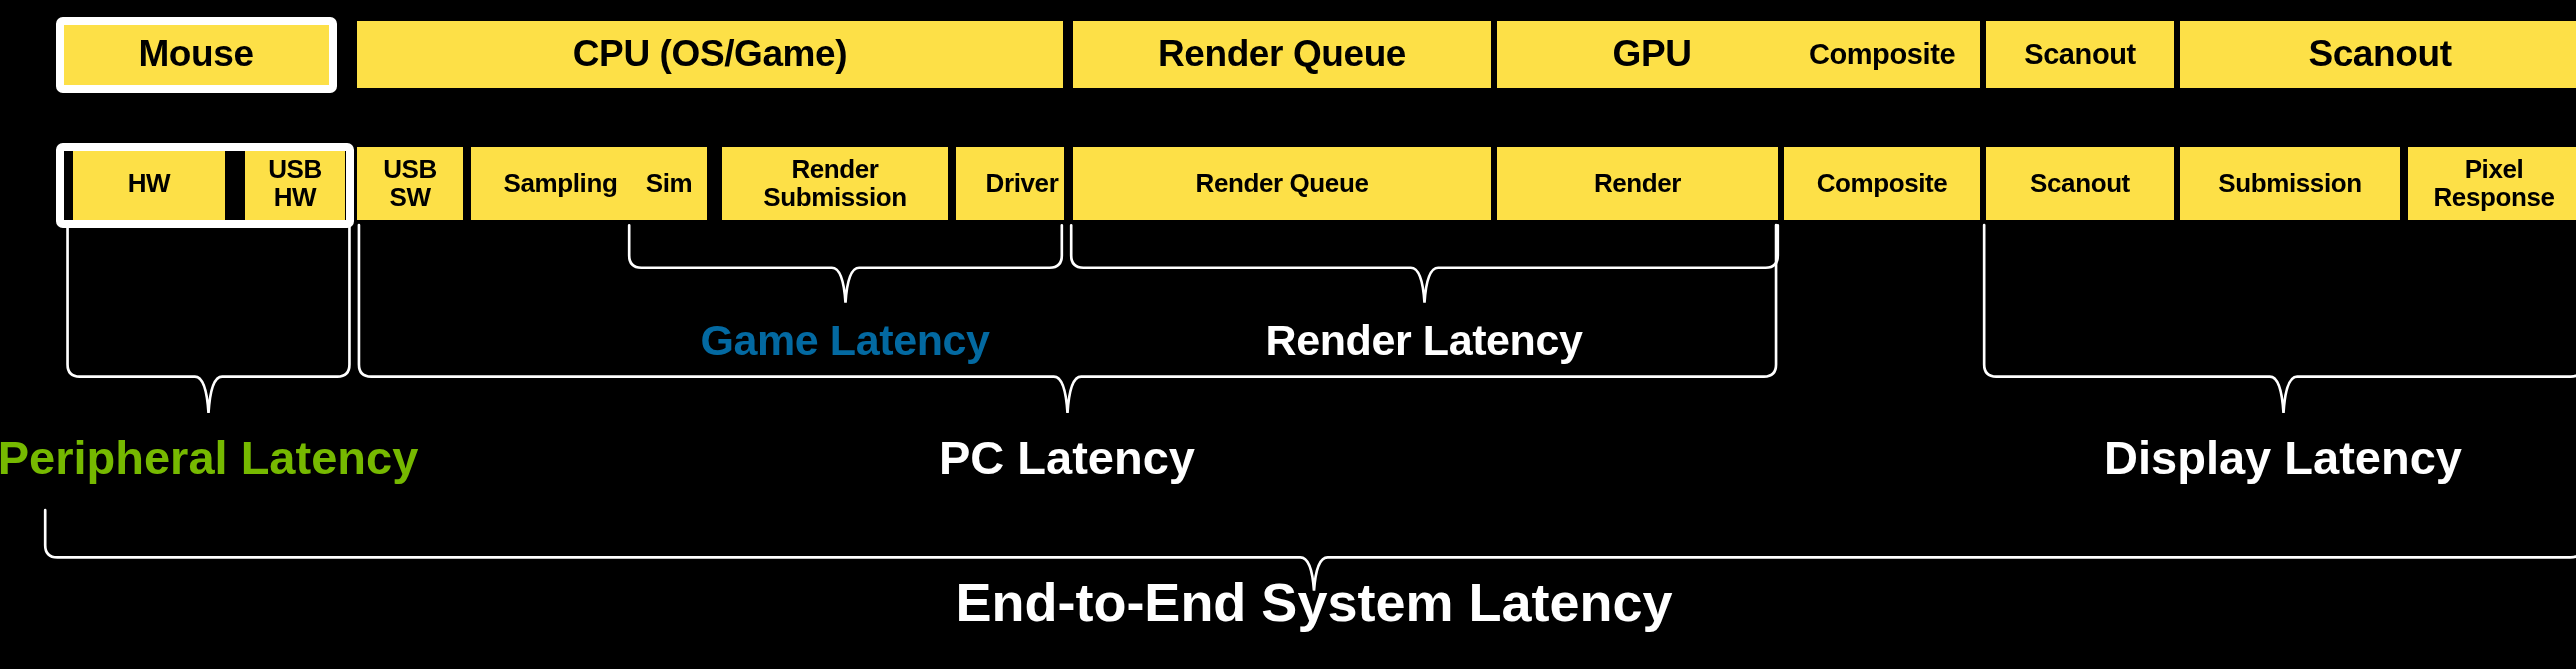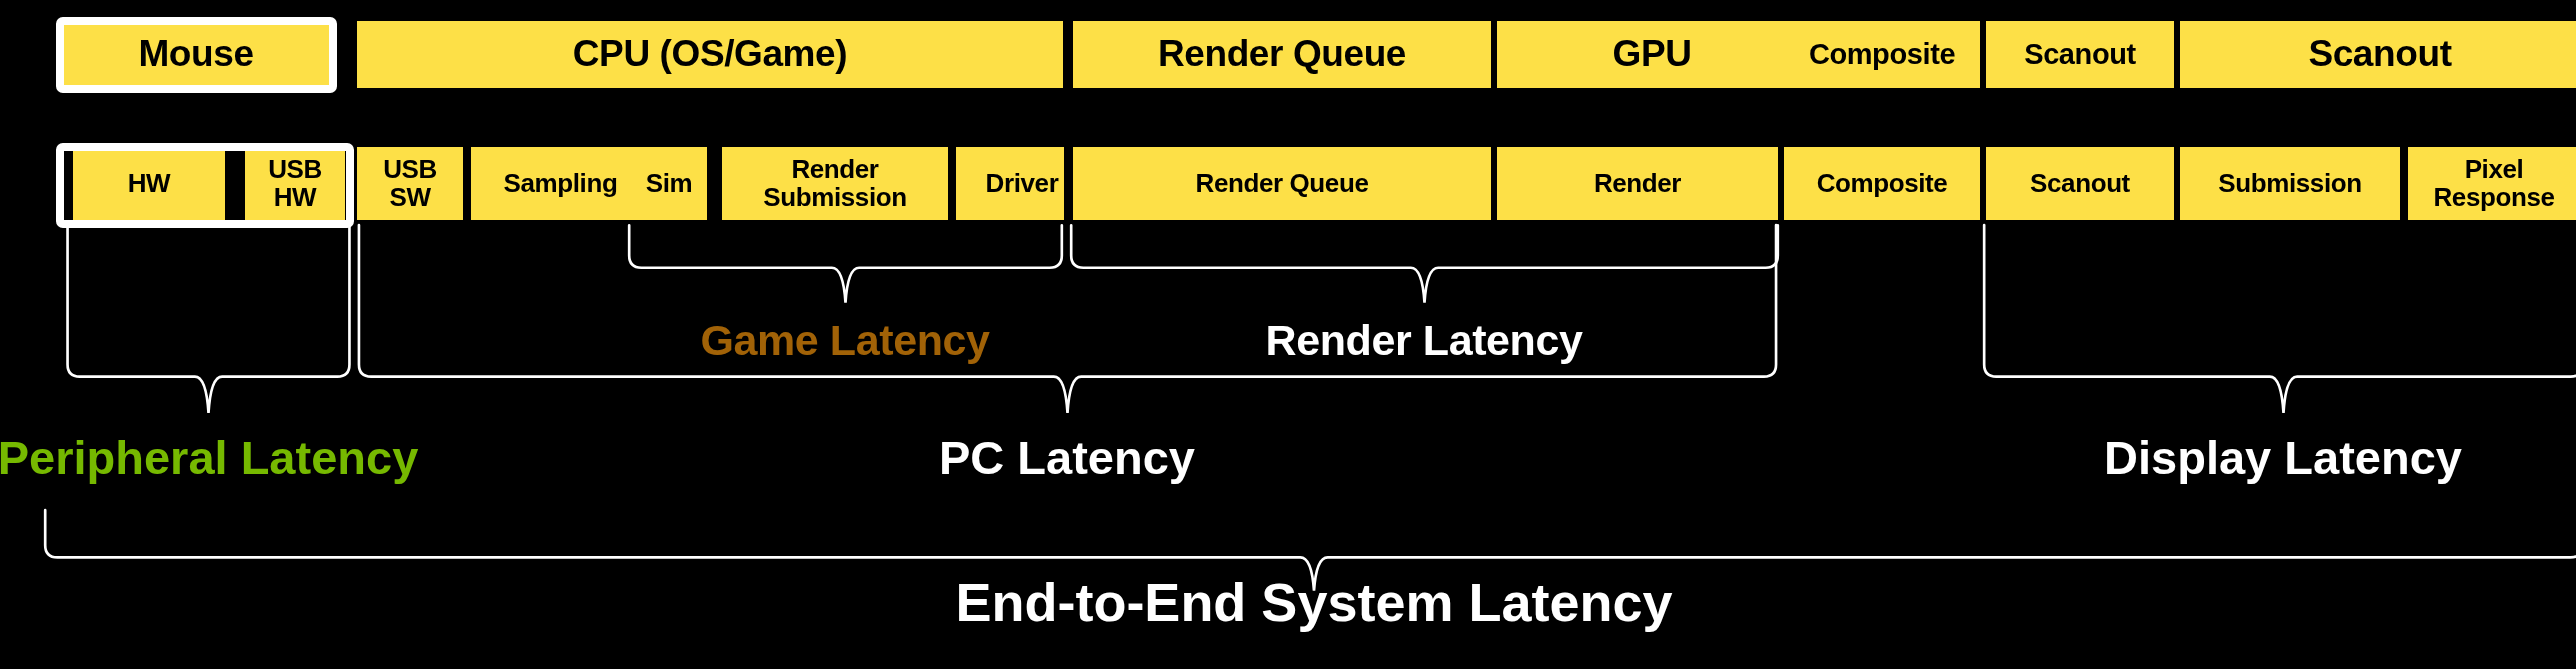--- a/index.html
+++ b/index.html
@@ -153,21 +153,21 @@
         </svg>
       </div>
       <div class="bracket" style="left: 30px; top: 510px;">
         <svg width="2568" height="87" viewBox="0 0 3380 114">
           <path d="M 20 0 L 20 46 Q 20 62 36 62 L 1672 62 Q 1687 62 1690 106 Q 1693 62 1708 62 L 3344 62 Q 3360 62 3360 46 L 3360 0" fill="none" stroke="#FFFFFF" stroke-width="3.5" stroke-linecap="round"></path>
         </svg>
       </div>
     </div>
 
   <div id="captions-layer">
-      <div class="cap inner" style="left: 845px; top: 340px; transform: translate(-50%, -50%); color: #a16207;">Game Latency</div>
+      <div class="cap inner" style="left: 845px; top: 340px; transform: translate(-50%, -50%); color: #0369a1;">Game Latency</div>
       <div class="cap inner" style="left: 1424px; top: 340px; transform: translate(-50%, -50%); color: rgb(255, 255, 255);">Render Latency</div>
       <div class="cap outer" style="left: 208px; top: 457px; transform: translate(-50%, -50%); color: rgb(118, 185, 0);">Peripheral Latency</div>
       <div class="cap outer" style="left: 1067px; top: 457px; transform: translate(-50%, -50%); color: rgb(255, 255, 255);">PC Latency</div>
       <div class="cap outer" style="left: 2283px; top: 457px; transform: translate(-50%, -50%); color: rgb(255, 255, 255);">Display Latency</div>
       <div class="cap bottom" style="left: 1314px; top: 602px; transform: translate(-50%, -50%); color: rgb(255, 255, 255);">End-to-End System Latency</div>
     </div>
 
 </div>
 
 

